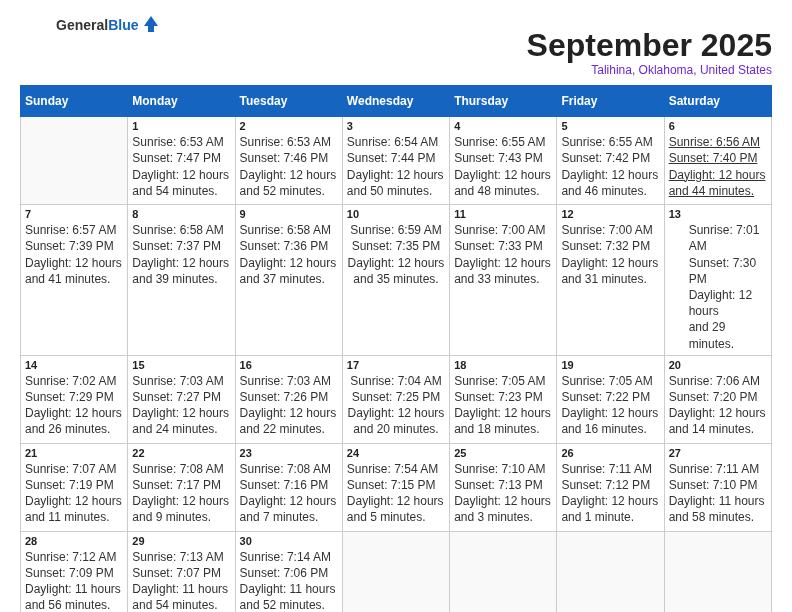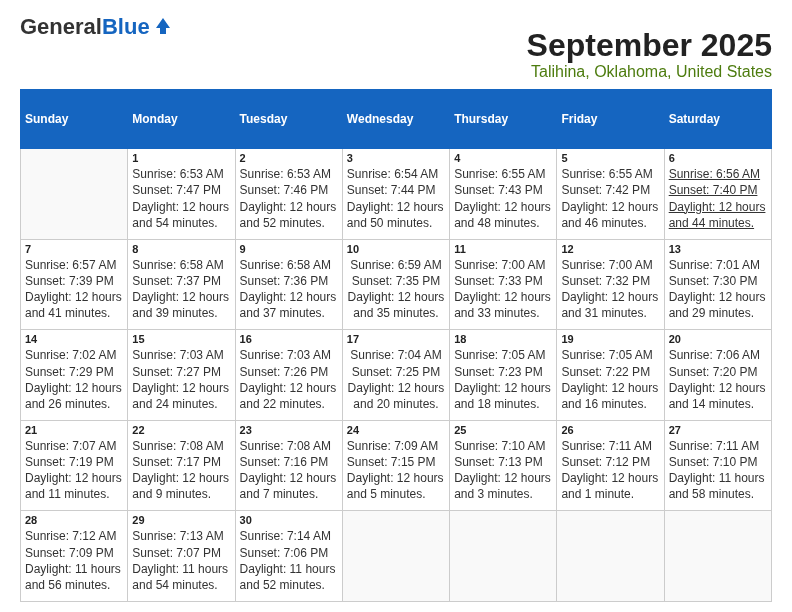--- a/index.html
+++ b/index.html
@@ -22,54 +22,55 @@
       justify-content: space-between;
       align-items: flex-start;
       margin-bottom: 8px;
     }
     .logo {
       display: flex;
       flex-direction: column;
       align-items: flex-start;
     }
     .logo-text {
-      font-size: 22px;
+      font-size: 14px;
       font-weight: bold;
       color: #333;
       line-height: 1;
+      margin-left: 36px;
     }
     .logo-text .general { color: #333; }
     .logo-text .blue { color: #1565c0; }
     .title-block {
       text-align: right;
       margin-top: 12px;
     }
     .title-block h1 {
       font-size: 32px;
       font-weight: bold;
       color: #222;
       line-height: 1.1;
     }
     .title-block h2 {
-      font-size: 16px;
+      font-size: 12px;
       font-weight: normal;
-      color: #4d7c0f;
+      color: #6d28d9;
     }
     .calendar {
       flex: 1;
       border: 1px solid #ccc;
       border-collapse: collapse;
       width: 100%;
       table-layout: fixed;
     }
     .calendar thead tr th {
       background-color: #1565c0;
       color: #fff;
       font-size: 12px;
-      padding: 22px 4px;
+      padding: 8px 4px;
       border: 1px solid #1565c0;
       text-align: left;
     }
     .calendar tbody tr td {
       border: 1px solid #ccc;
       vertical-align: top;
       padding: 3px 4px;
       font-size: 9.5px;
       color: #222;
       height: 88px;
@@ -206,21 +207,21 @@
           </td>
           <td>
             <span class="day-num">12</span>
             <div class="cell-info" style="white-space: pre-line;">Sunrise: 7:00 AM
 Sunset: 7:32 PM
 Daylight: 12 hours
 and 31 minutes.</div>
           </td>
           <td>
             <span class="day-num">13</span>
-            <div class="cell-info" style="white-space: pre-line;">Sunrise: 7:01 AM
+            <div class="cell-info" style="white-space: pre-line; margin-left: 20px;">Sunrise: 7:01 AM
 Sunset: 7:30 PM
 Daylight: 12 hours
 and 29 minutes.</div>
           </td>
         </tr>
         <tr>
           <td>
             <span class="day-num">14</span>
             <div class="cell-info" style="white-space: pre-line;">Sunrise: 7:02 AM
 Sunset: 7:29 PM
@@ -287,21 +288,21 @@
           </td>
           <td>
             <span class="day-num">23</span>
             <div class="cell-info" style="white-space: pre-line;">Sunrise: 7:08 AM
 Sunset: 7:16 PM
 Daylight: 12 hours
 and 7 minutes.</div>
           </td>
           <td>
             <span class="day-num">24</span>
-            <div class="cell-info" style="white-space: pre-line;">Sunrise: 7:09 AM
+            <div class="cell-info" style="white-space: pre-line;">Sunrise: 7:54 AM
 Sunset: 7:15 PM
 Daylight: 12 hours
 and 5 minutes.</div>
           </td>
           <td>
             <span class="day-num">25</span>
             <div class="cell-info" style="white-space: pre-line;">Sunrise: 7:10 AM
 Sunset: 7:13 PM
 Daylight: 12 hours
 and 3 minutes.</div>

